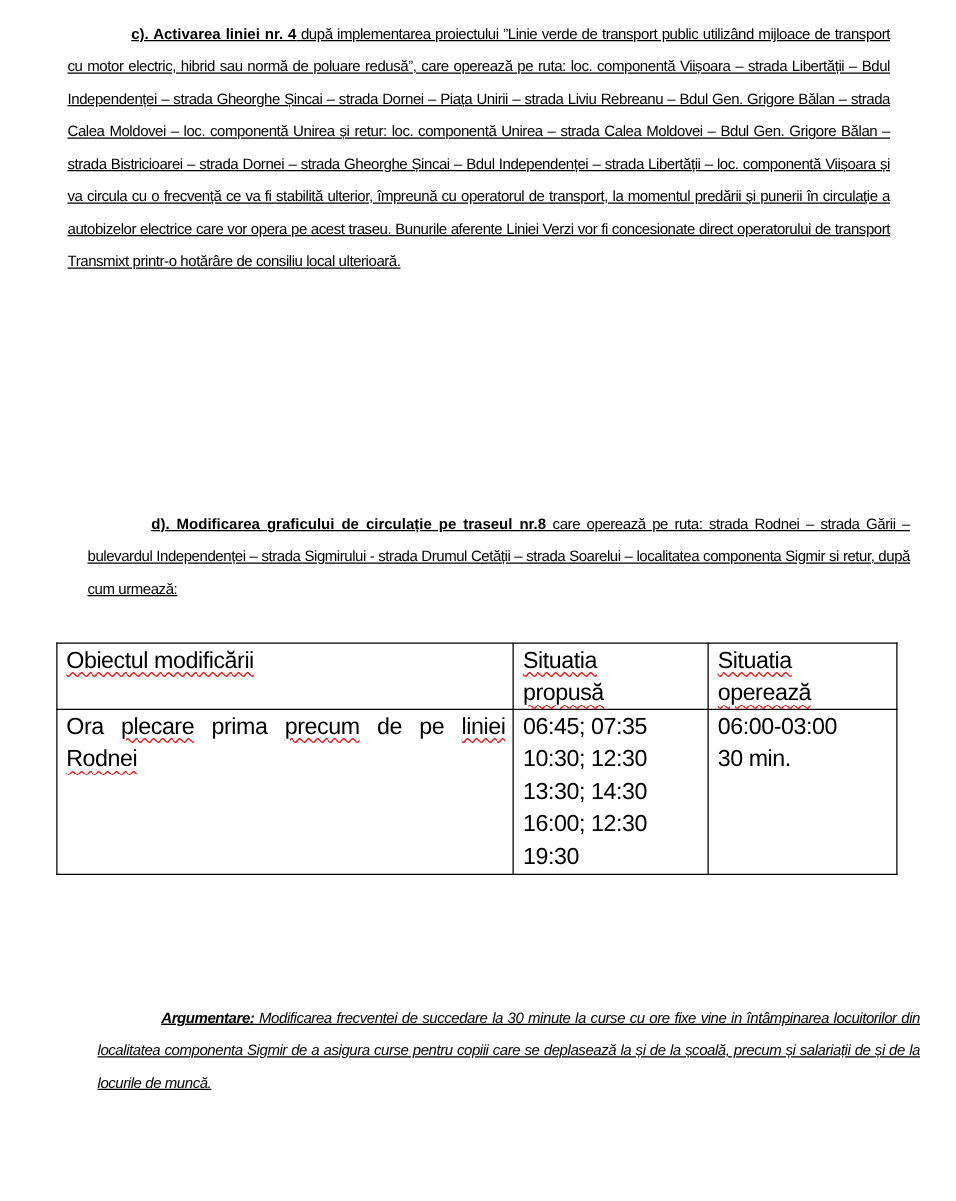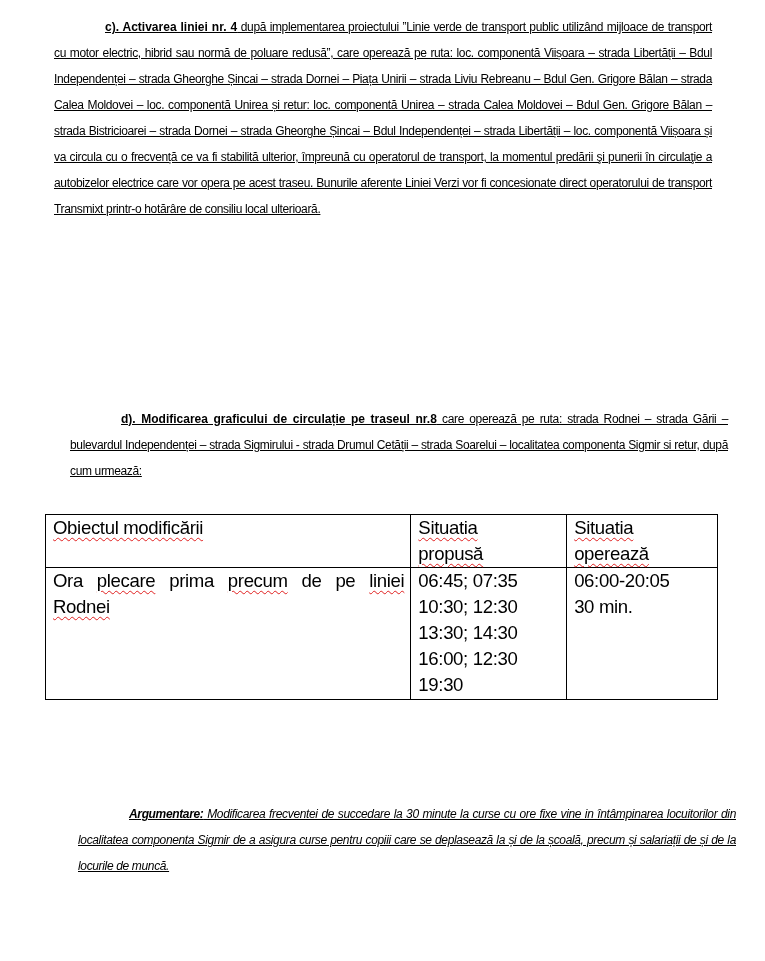--- a/index.html
+++ b/index.html
@@ -69,18 +69,18 @@
       <span class="line"><span class="spell">Rodnei</span></span>
     </td>
     <td class="c2">
       <span class="line">06:45; 07:35</span>
       <span class="line">10:30; 12:30</span>
       <span class="line">13:30; 14:30</span>
       <span class="line">16:00; 12:30</span>
       <span class="line">19:30</span>
     </td>
     <td class="c3">
-      <span class="line">06:00-20:05</span>
+      <span class="line">06:00-03:00</span>
       <span class="line">30 min.</span>
     </td>
   </tr>
 </tbody>
   </table>
 
 </body></html>

